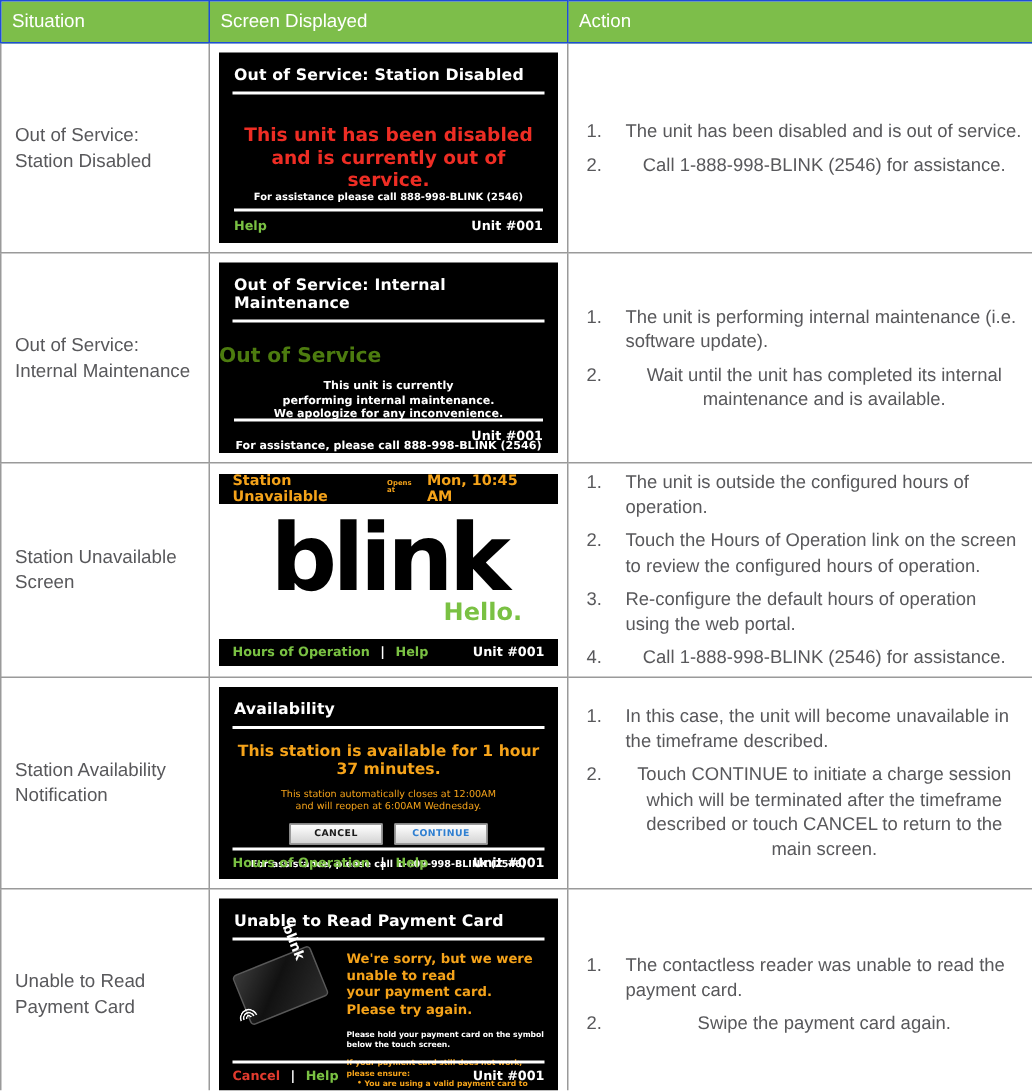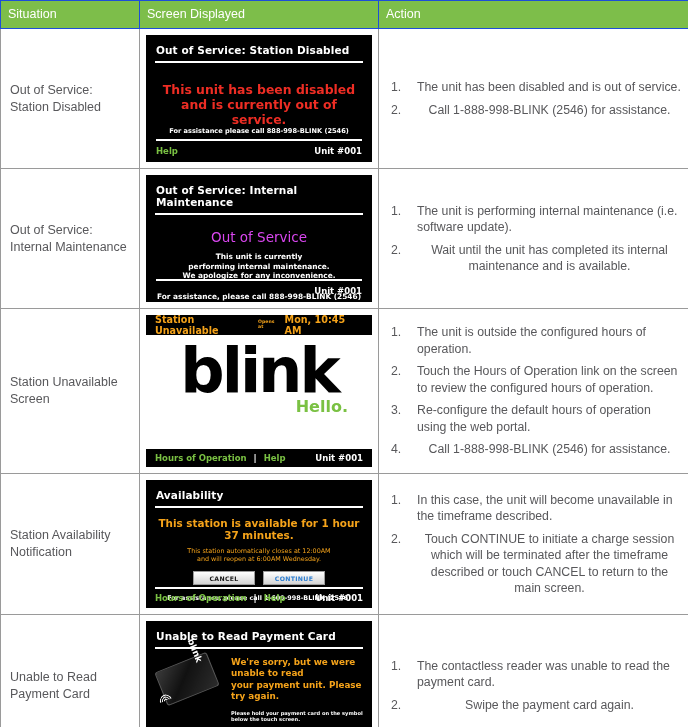--- a/index.html
+++ b/index.html
@@ -69,21 +69,21 @@
     background: #000000;
     margin: 6px auto;
     position: relative;
     color: #ffffff;
     text-align: left;
     font-family: "DejaVu Sans", sans-serif;
     overflow: hidden;
   }
   .kiosk.h1 { height: 127px; }
   .kiosk.h2 { height: 127px; }
-  .kiosk.h3 { height: 152px; }
+  .kiosk.h3 { height: 128px; }
   .kiosk.h4 { height: 128px; }
   .kiosk.h5 { height: 129px; }
 
   .k-title {
     font-size: 10.5px;
     font-weight: bold;
     color: #ffffff;
     padding: 9px 10px 0 10px;
     letter-spacing: .1px;
   }
@@ -119,22 +119,22 @@
     margin-top: 19px;
     padding: 0 8px;
   }
   .r1-assist {
     color: #ffffff; font-weight: bold;
     font-size: 6.6px; text-align: center;
   }
 
   
   .r2-head {
-    color: #d946ef; font-weight: normal;
-    font-size: 13.5px; text-align: center;
+    color: #4d7c0f; font-weight: bold;
+    font-size: 13.5px; text-align: left;
     margin-top: 14px;
   }
   .r2-sub {
     color: #ffffff; font-weight: bold;
     font-size: 7.4px; line-height: 9.6px;
     text-align: center; margin-top: 7px;
   }
   .r2-assist {
     color: #ffffff; font-weight: bold;
     font-size: 7.4px; text-align: center;
@@ -420,21 +420,21 @@
                 </div>
                 <div class="wave">
                     <span></span>
                     <span></span>
                     <span></span>
                   </div>
               </div>
               <div class="r5-text">
                 <div class="r5-head">
                   <div>We're sorry, but we were unable to read</div>
-                  <div>your payment unit. Please try again.</div>
+                  <div>your payment card. Please try again.</div>
                 </div>
                 <div class="r5-p">Please hold your payment card on the symbol below the touch screen.</div>
                 <div class="r5-p2">
                   <div>If your payment card still does not work, please ensure:</div>
                   <ul class="r5-list">
                     <li>You are using a valid payment card to access this machine.</li>
 
                   </ul>
                 </div>
 

